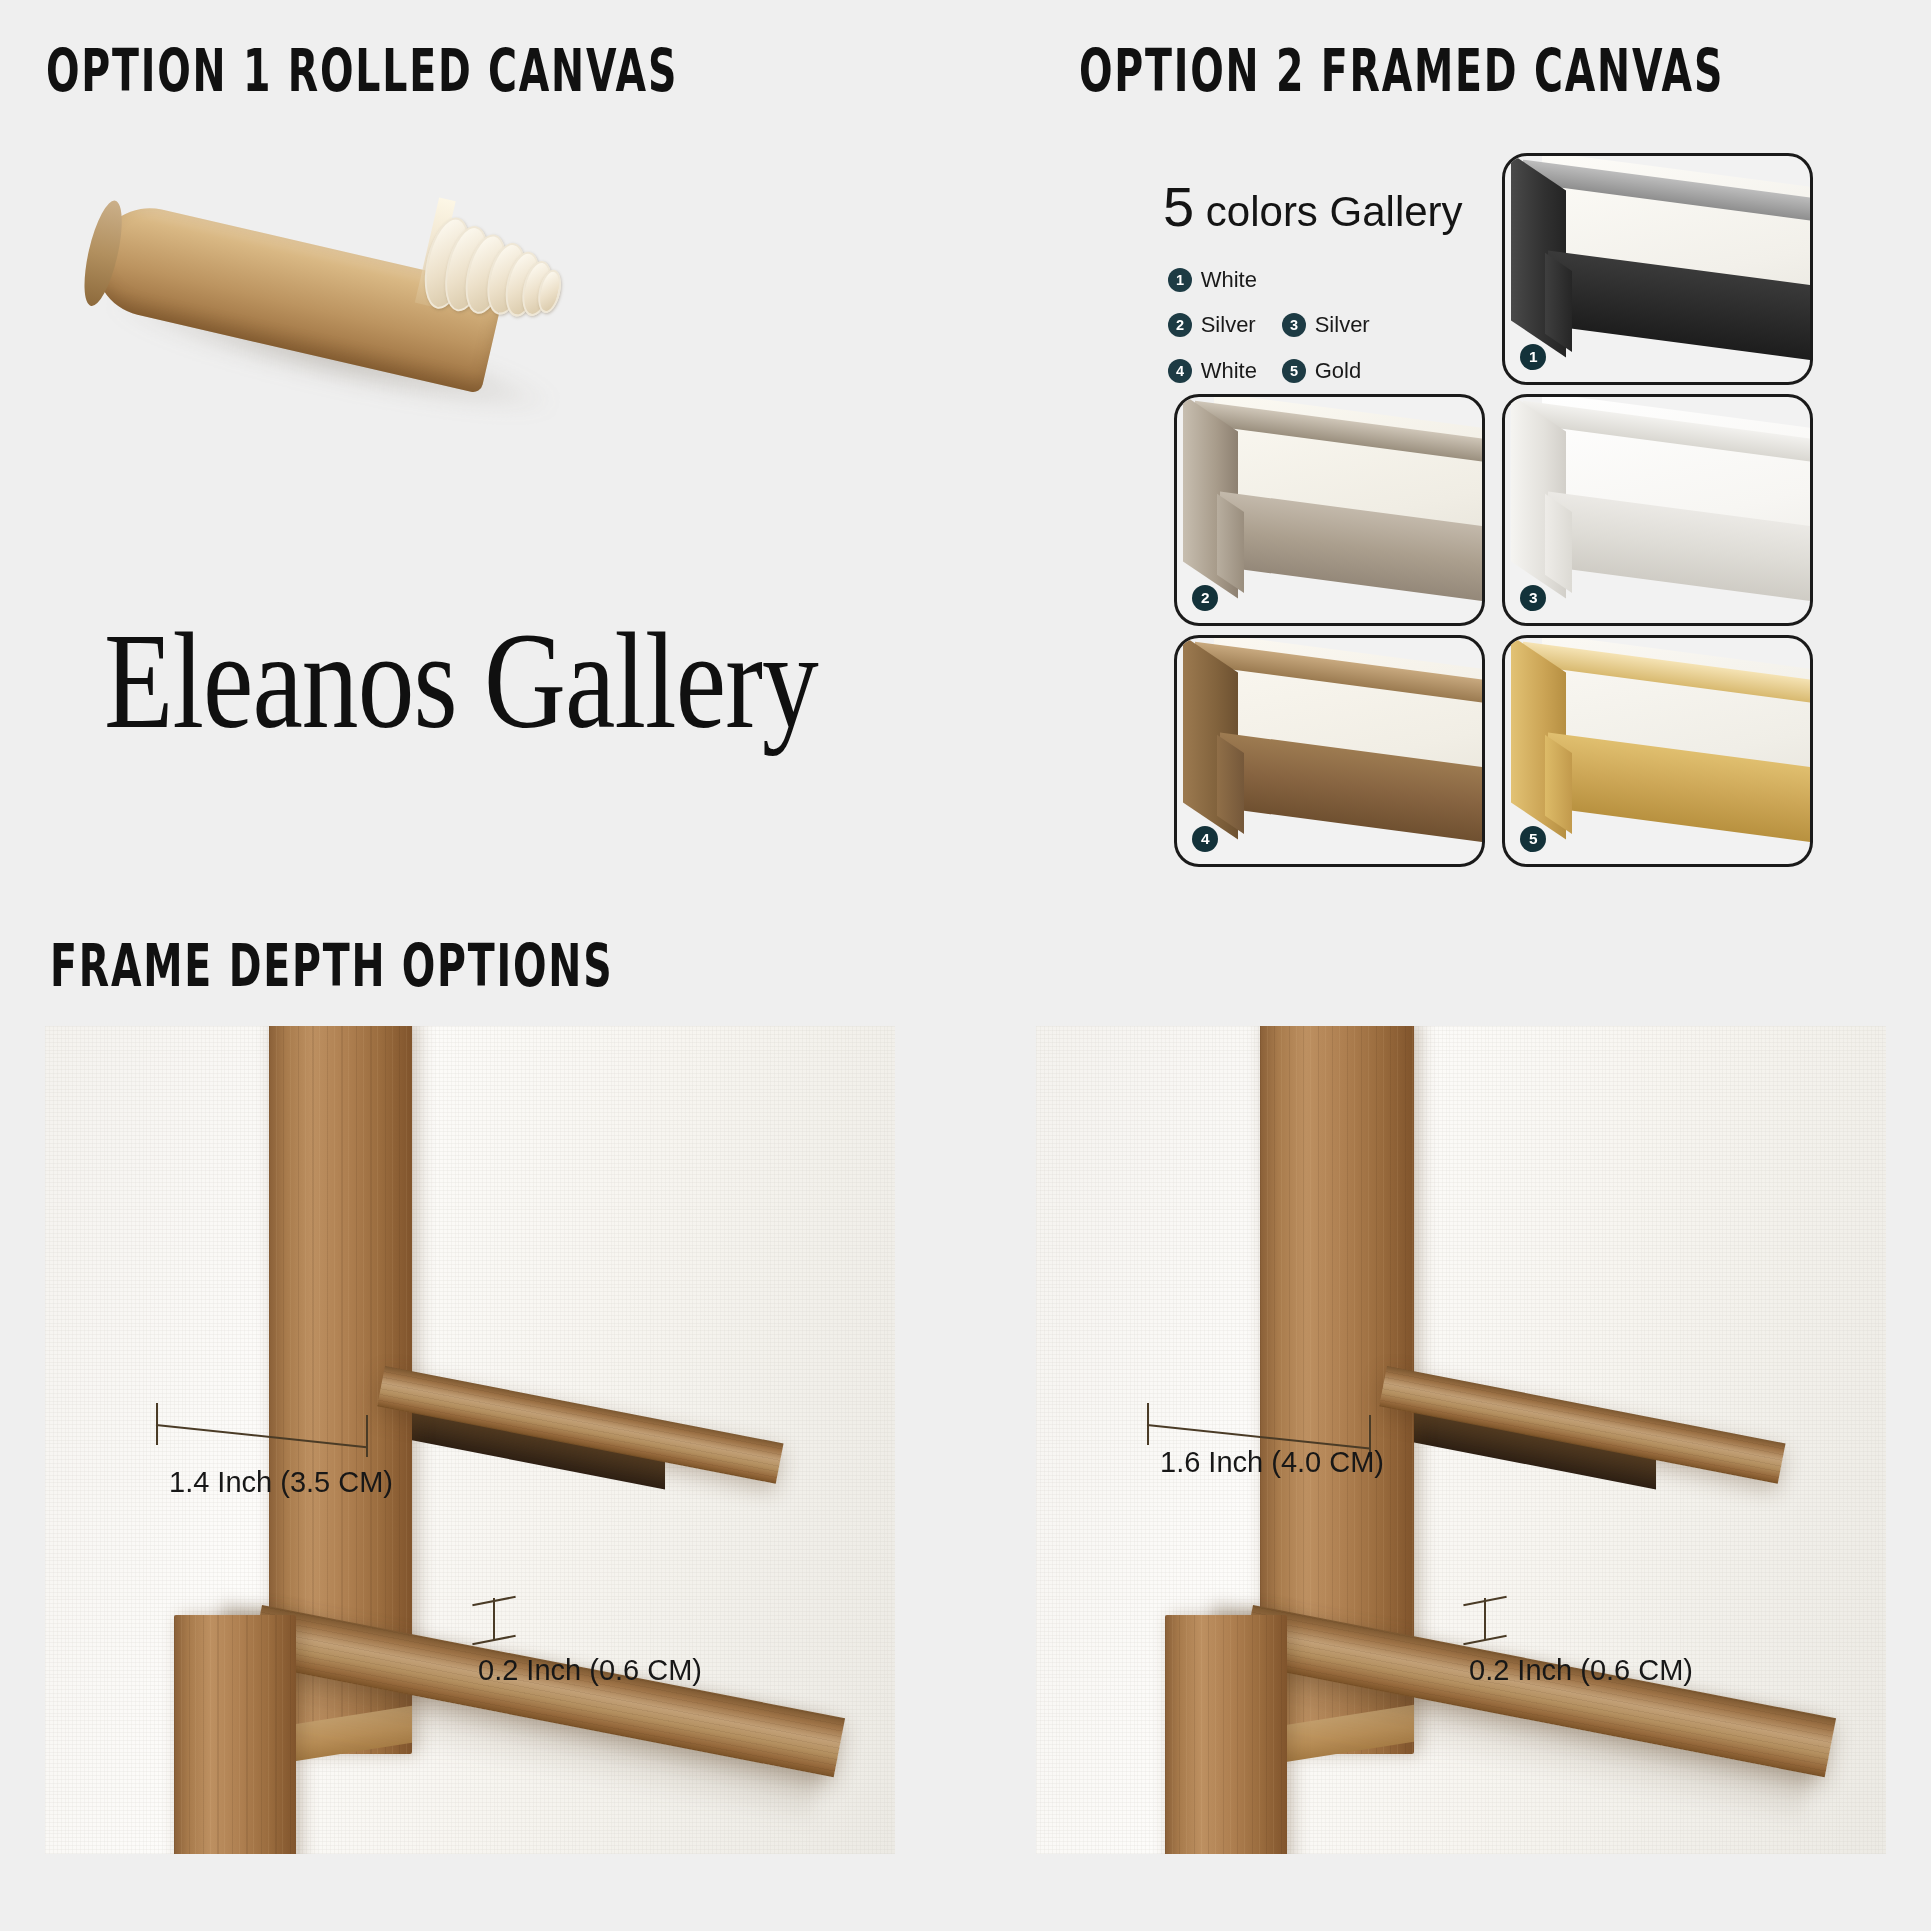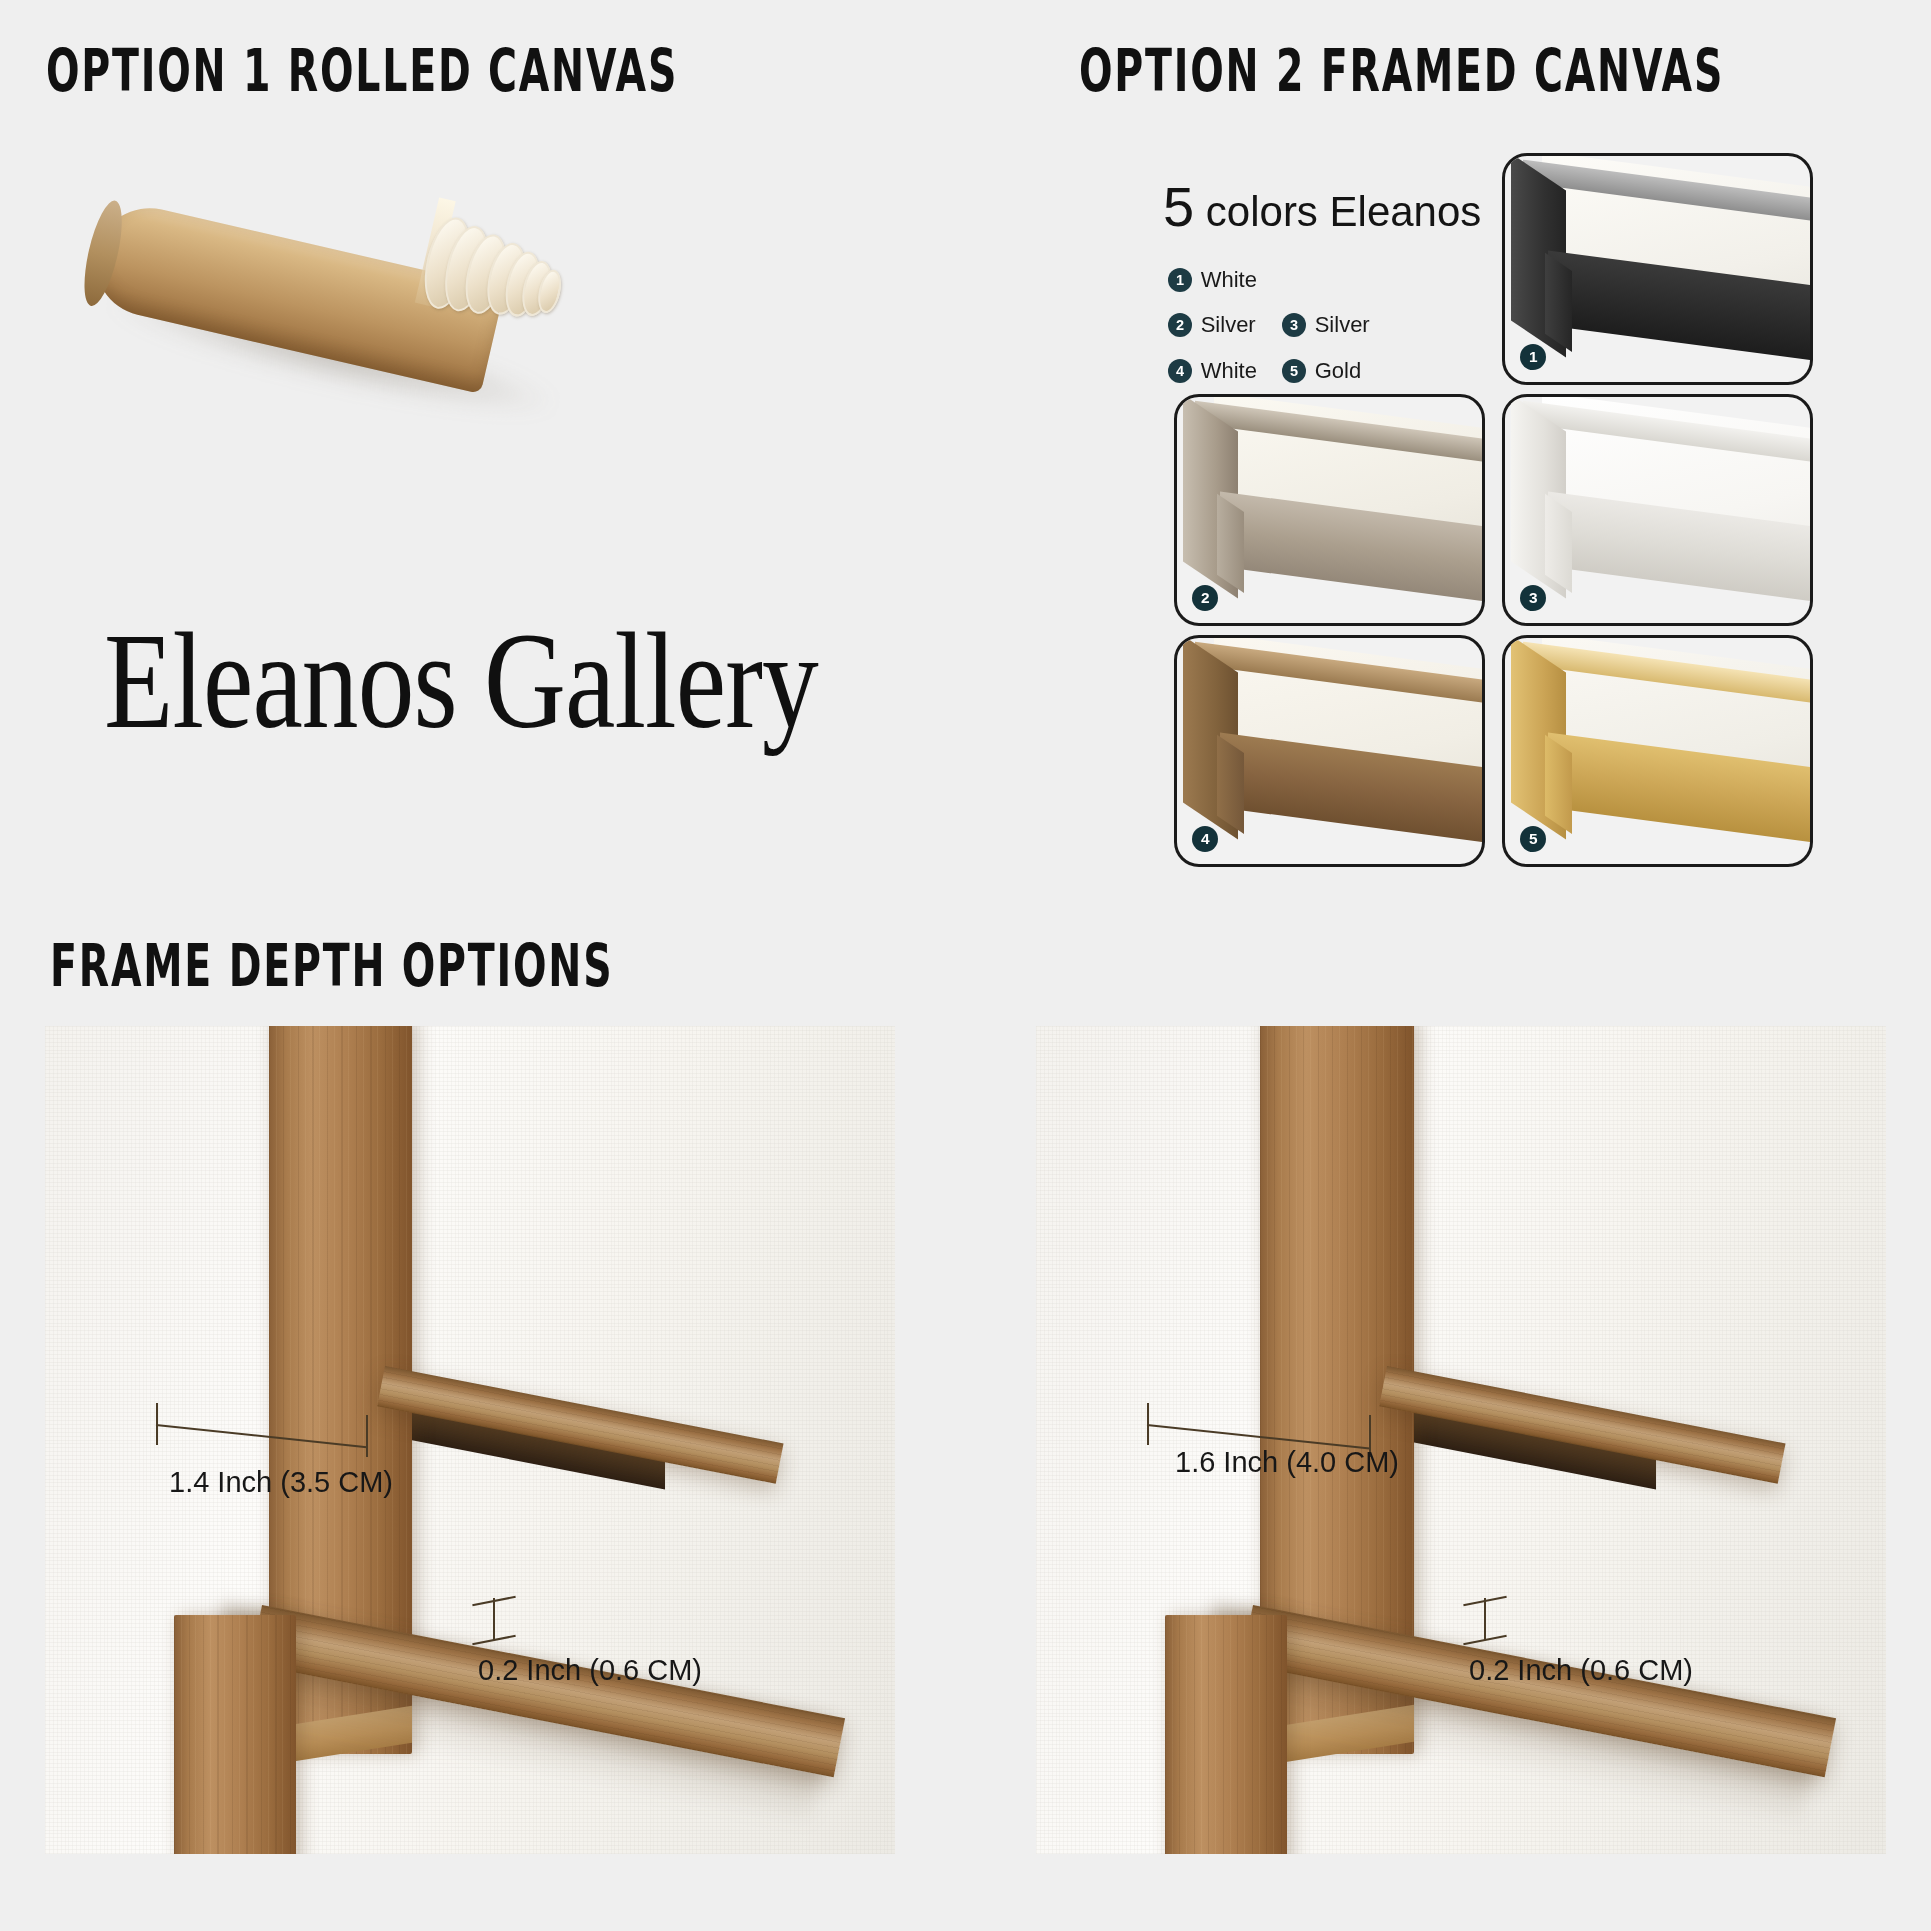--- a/index.html
+++ b/index.html
@@ -217,21 +217,21 @@
         <i></i>
     </div>
   </div>
 
   <div id="brand">Eleanos Gallery</div>
 
   <div class="handwritten" id="title-opt2">OPTION 2 FRAMED CANVAS</div>
 
   <div id="framing-heading">
     <span class="big">5</span>
-    <span>colors Eleanos</span>
+    <span>colors Gallery</span>
   </div>
 
   <div class="legend">
     <div class="legend-row">
       <div class="legend-item">
         <span class="badge">1</span>
         <span class="legend-label">White</span>
       </div>
     </div>
     <div class="legend-row">
@@ -375,21 +375,21 @@
     <div class="dp-vert" style="left:129px; top:589px; width:122px; height:251px;">
       <div class="dp-vert-grain"></div>
     </div>
 
     <div class="dim-line" style="left:111px; top:377px; width:224px; height:42px;">
       <div class="bar" style="left:0; top:0; width:1.9px; height:42px;"></div>
       <div class="bar" style="left:0; top:21px; width:224px; height:1.9px; transform:rotate(6deg); transform-origin:left center;"></div>
       <div class="bar" style="left:222px; top:11.6px; width:1.9px; height:42px;"></div>
     </div>
 
-    <div class="dim-label" style="left:124px; top:420px;margin-left:15px;">1.6 Inch (4.0 CM)</div>
+    <div class="dim-label" style="left:124px; top:420px;">1.6 Inch (4.0 CM)</div>
 
     <div class="dim-line" style="left:425px; top:572px; width:48px; height:46px;">
       <div class="bar" style="left:23px; top:0; width:1.9px; height:42px;"></div>
       <div class="bar" style="left:1.9px; top:1.9px; width:44px; height:1.9px; transform:rotate(-11deg);"></div>
       <div class="bar" style="left:1.9px; top:41px; width:44px; height:1.9px; transform:rotate(-11deg);"></div>
     </div>
 
     <div class="dim-label" style="left:433px; top:628px;">0.2 Inch (0.6 CM)</div>
   </div>
 

